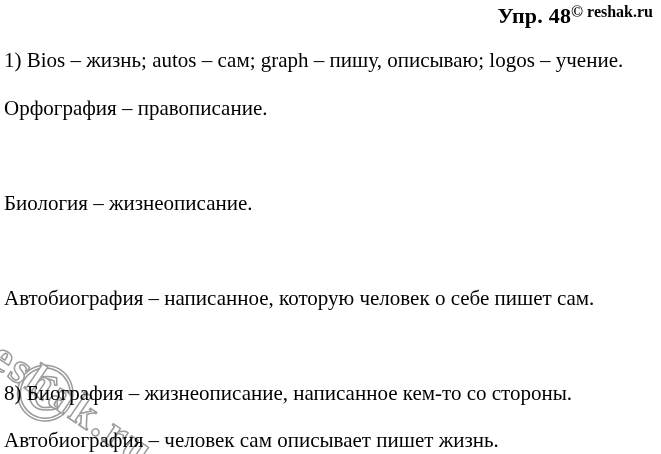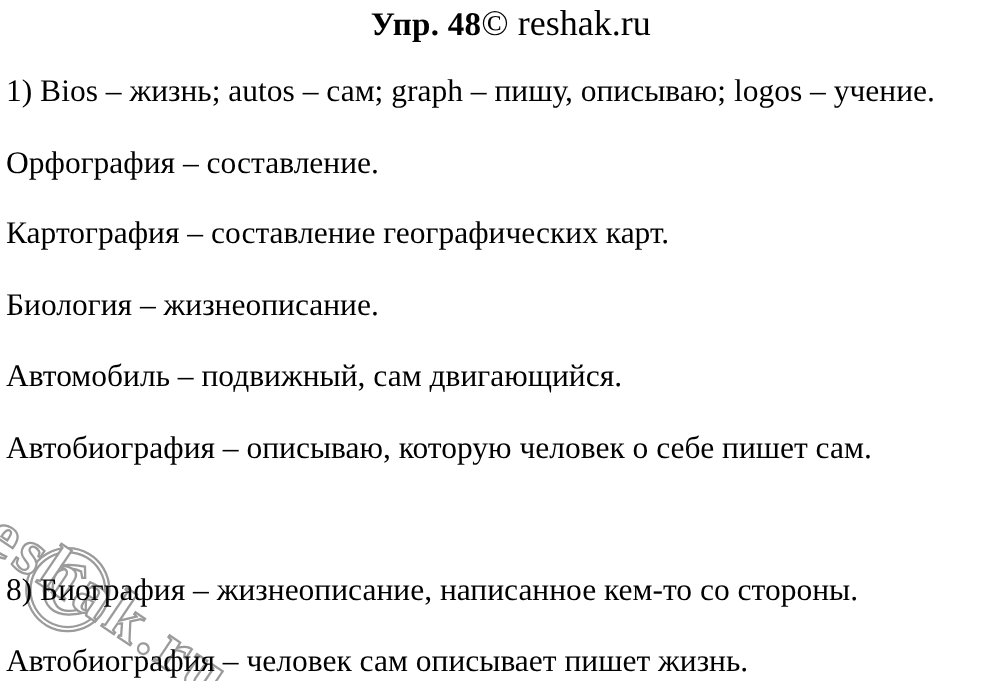--- a/index.html
+++ b/index.html
@@ -15,33 +15,33 @@
     overflow: hidden;
     font-family: "Liberation Serif", "DejaVu Serif", serif;
     color: #000000;
   }
   .header {
     position: absolute;
     top: 3px;
     left: 4px;
     right: 8px;
     display: flex;
-    justify-content: center;
+    justify-content: flex-end;
     align-items: flex-start;
     z-index: 2;
     margin-left: 24px;
   }
   .exercise-title {
     font-size: 22px;
     font-weight: bold;
     letter-spacing: 0.2px;
   }
   .copyright {
-    font-size: 24px;
-    font-weight: normal;
+    font-size: 16px;
+    font-weight: bold;
   }
   .line {
     position: absolute;
     left: 3px;
     margin: 1px;
     font-size: 21px;
     white-space: nowrap;
     z-index: 2;
   }
   
@@ -85,21 +85,19 @@
     <span class="watermark-copy">©</span>
     <span class="watermark-text">reshak.ru</span>
   </div>
 
   <div class="header">
     <span class="exercise-title">Упр. 48</span>
     <span class="copyright">© reshak.ru</span>
   </div>
 
   <p class="line" style="top:47px">1) Bios – жизнь; autos – сам; graph – пишу, описываю; logos – учение.</p>
-  <p class="line" style="top:95px">Орфография – составление.</p>
-  <p class="line" style="top:142px">Картография – составление географических карт.</p>
+  <p class="line" style="top:95px">Орфография – правописание.</p>
   <p class="line" style="top:190px">Биология – жизнеописание.</p>
-  <p class="line" style="top:237px">Автомобиль – подвижный, сам двигающийся.</p>
-  <p class="line" style="top:285px">Автобиография – описываю, которую человек о себе пишет сам.</p>
+  <p class="line" style="top:285px">Автобиография – написанное, которую человек о себе пишет сам.</p>
   <p class="line" style="top:380px">8) Биография – жизнеописание, написанное кем-то со стороны.</p>
   <p class="line" style="top:427px">Автобиография – человек сам описывает пишет жизнь.</p>
 
 </div>
 
 </body></html>

